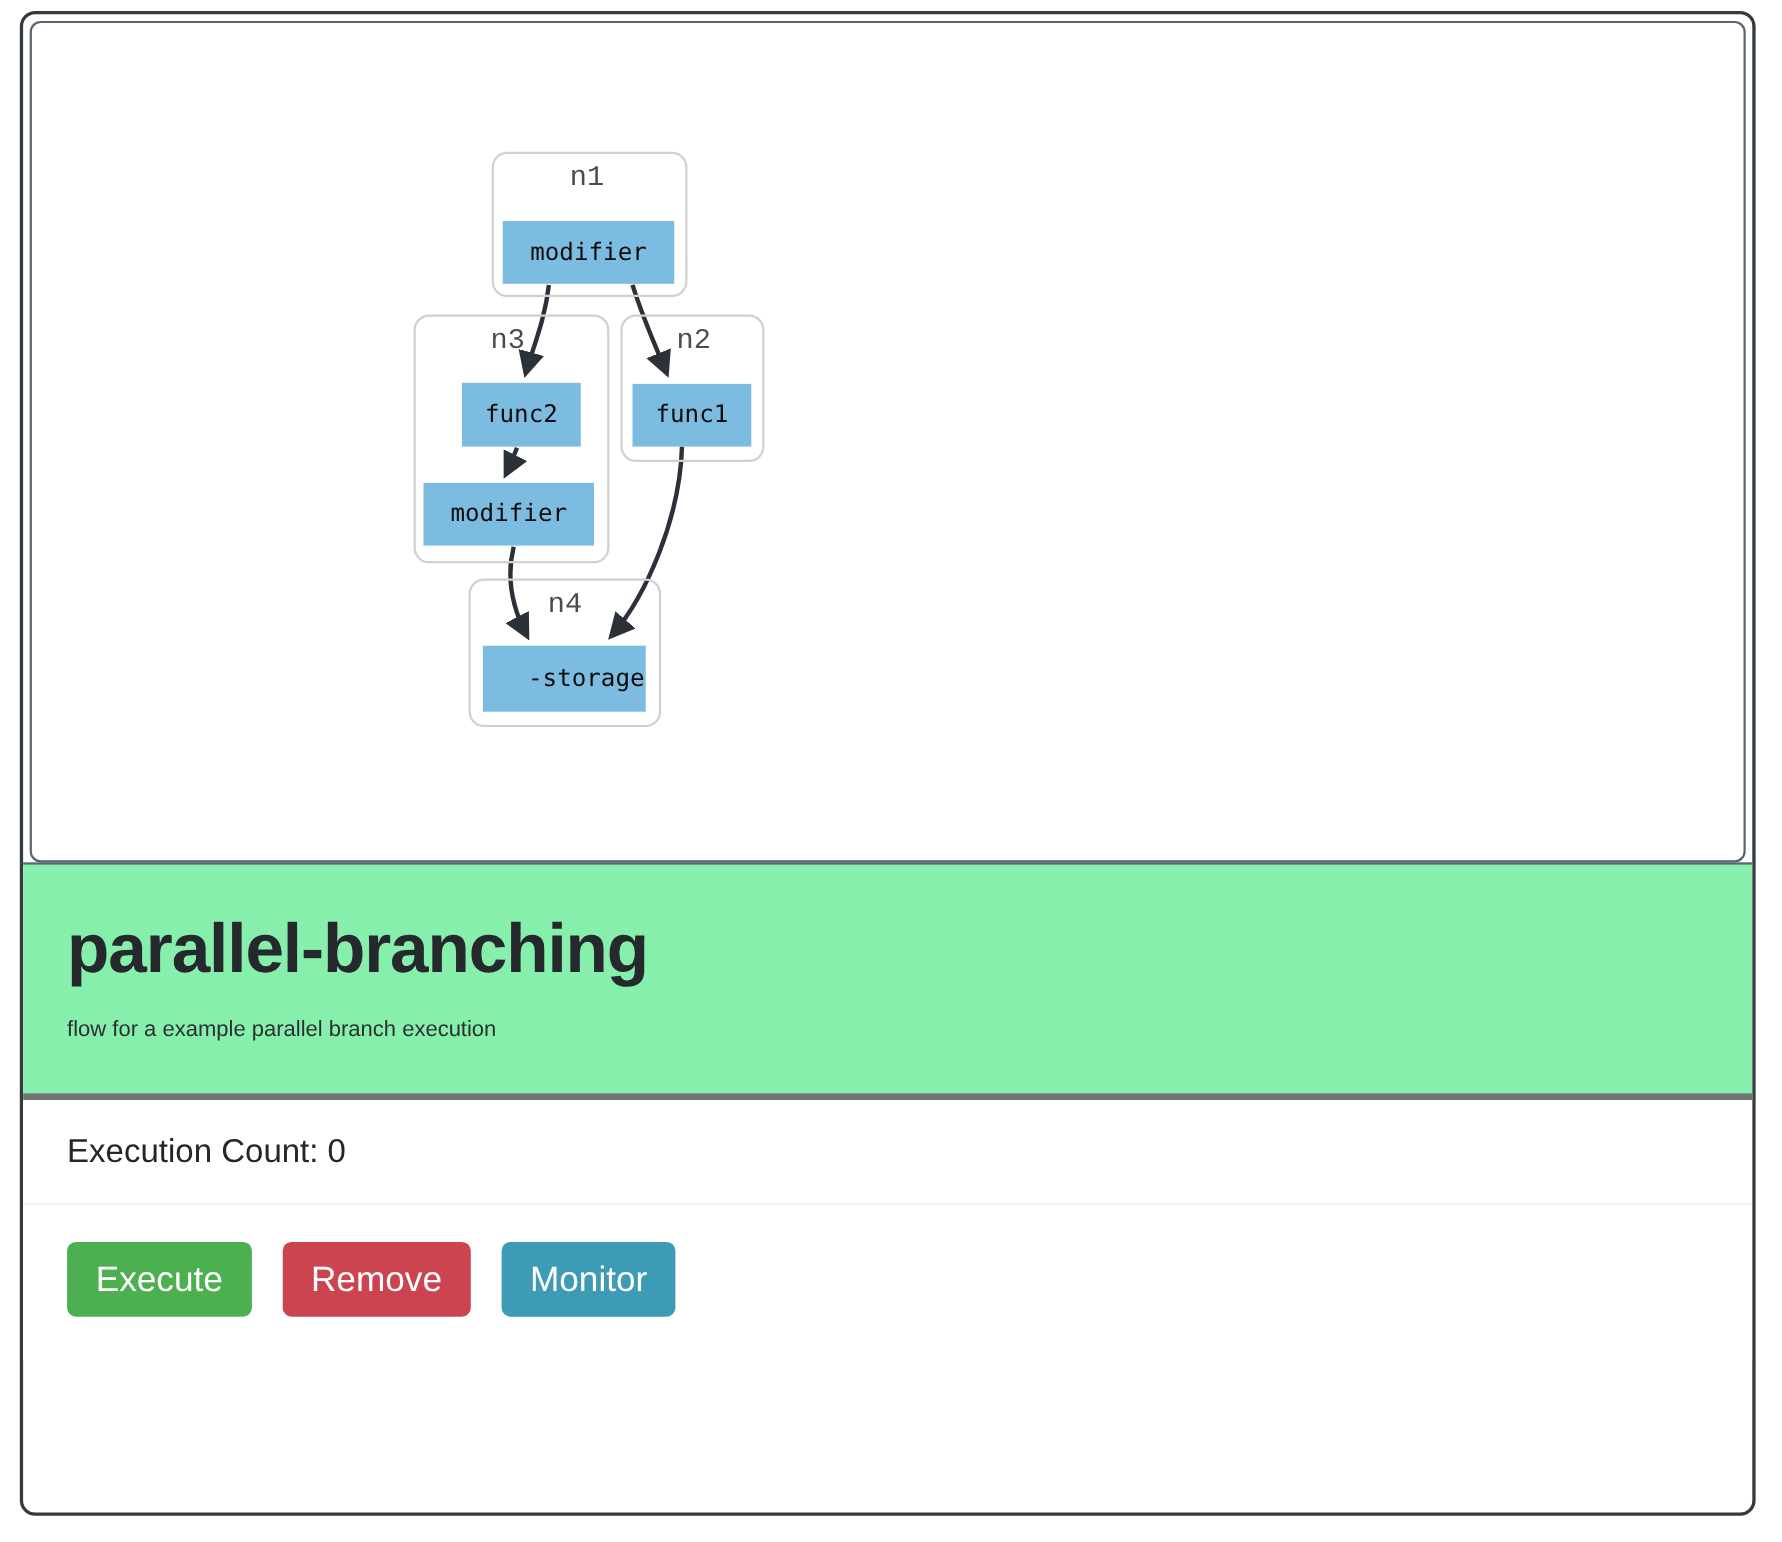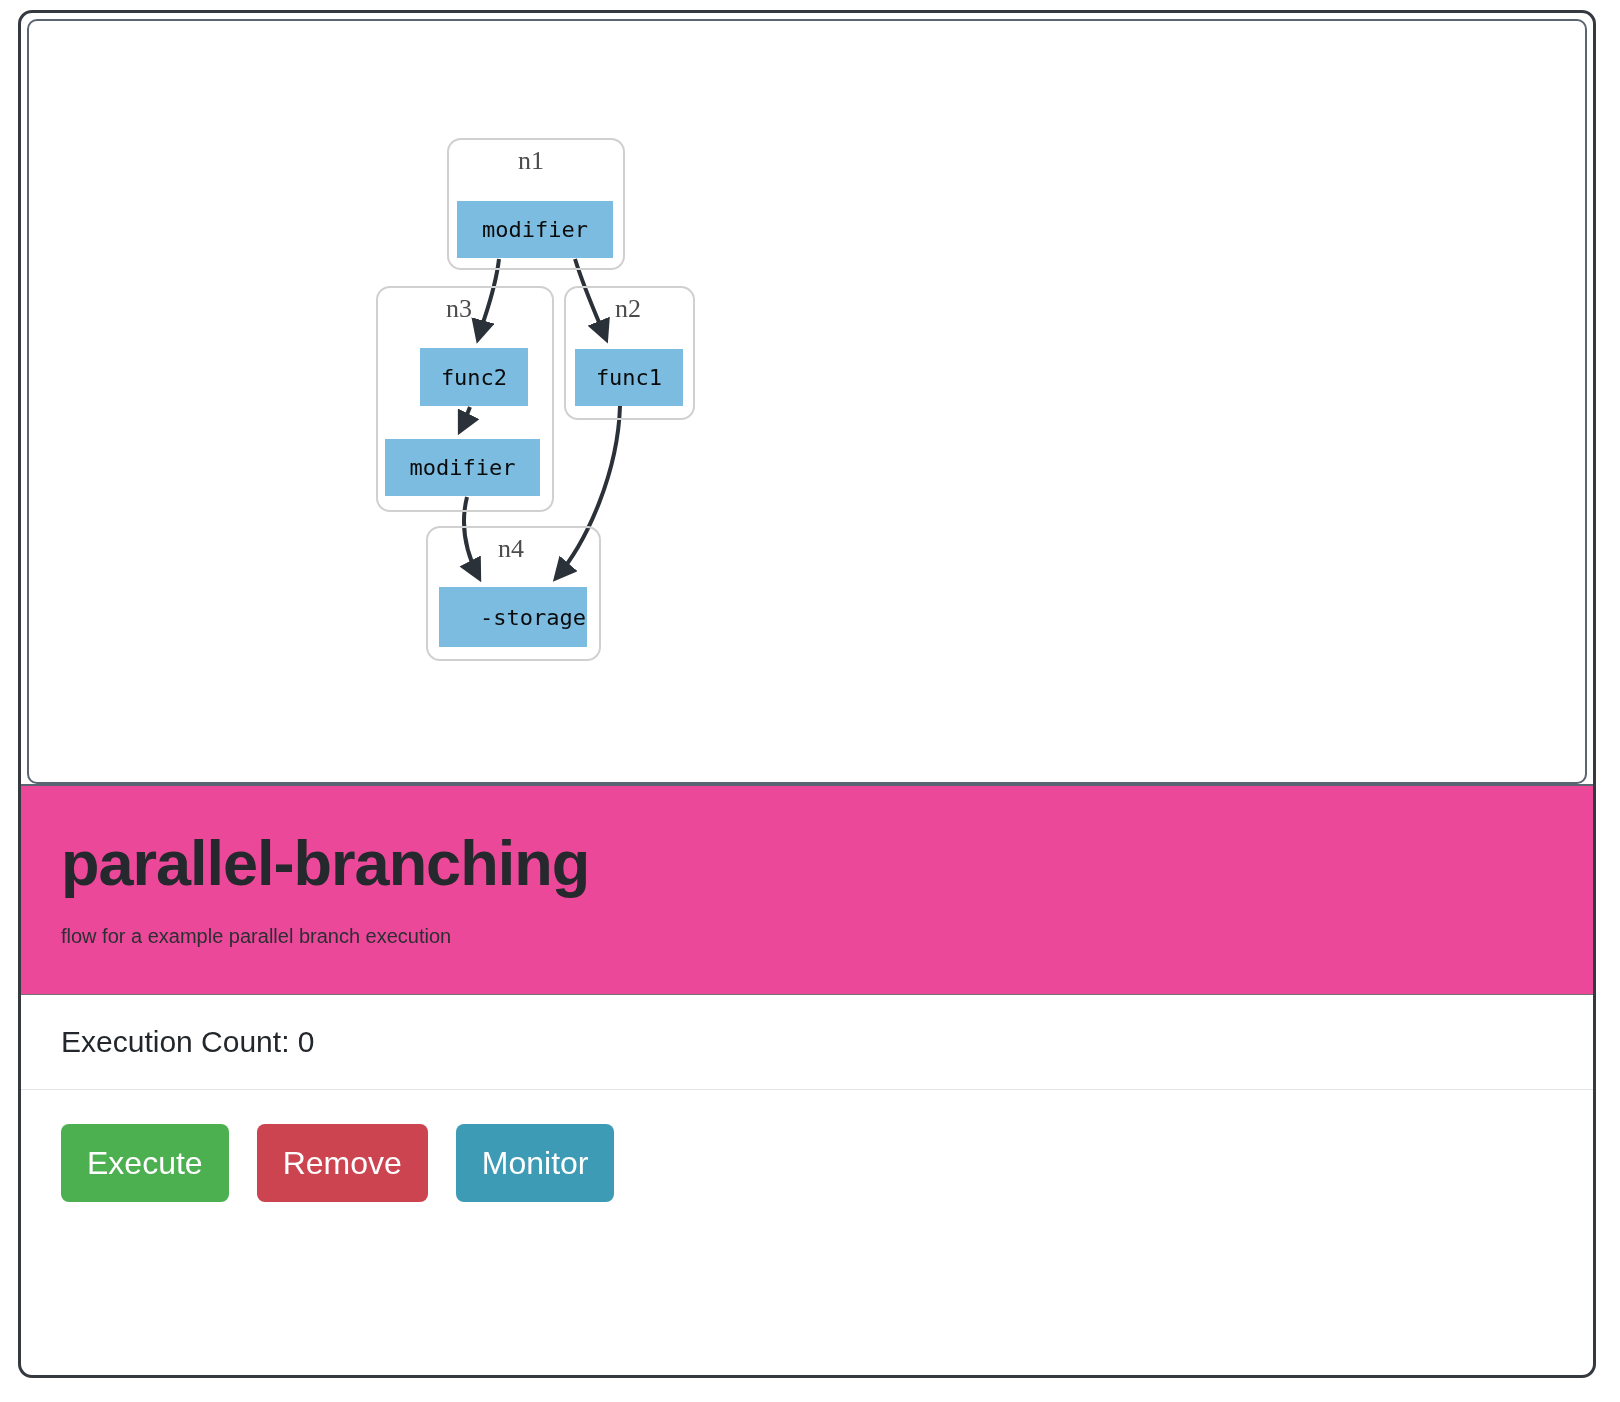--- a/index.html
+++ b/index.html
@@ -59,21 +59,21 @@
   
   .cluster {
     position: absolute;
     box-sizing: border-box;
     border: 2px solid #d0d0d0;
     border-radius: 14px;
     background: transparent;
   }
   .cluster-label {
     position: absolute;
-    font-family: Liberation Serif, serif;
+    font-family: Liberation Mono, monospace;
     font-size: 26px;
     color: #4c4c4c;
     white-space: nowrap;
   }
 
   
   .node {
     position: absolute;
     box-sizing: border-box;
     background: #7cbce0;
@@ -82,23 +82,23 @@
     justify-content: center;
     font-family: "DejaVu Sans Mono", monospace;
     font-size: 22px;
     color: #0b0b0b;
     letter-spacing: 0px;
     white-space: nowrap;
   }
 
   
   .card-header {
-    background: #ec4899;
+    background: #86efac;
     border-top: 2px solid #5a6572;
-    border-bottom: 1px solid #737373;
+    border-bottom: 6px solid #737373;
     padding: 44px 40px 46px 40px;
   }
   .flow-title {
     margin: 0;
     font-size: 63px;
     font-weight: 700;
     line-height: 1.05;
     color: #25282c;
     letter-spacing: -1px;
   }
@@ -122,21 +122,21 @@
   .actions {
     padding: 34px 40px 40px 40px;
     display: flex;
     gap: 28px;
     background: #ffffff;
   }
   .btn {
     border: none;
     border-radius: 8px;
     padding: 0 26px;
-    height: 78px;
+    height: 68px;
     font-family: "Liberation Sans", sans-serif;
     font-size: 32px;
     color: #ffffff;
     cursor: pointer;
     line-height: 68px;
     white-space: nowrap;
   }
   .btn-execute { background: #4caf50; }
   .btn-monitor { background: #3d9bb5; }
   .btn-remove  { background: #cc4450; }

